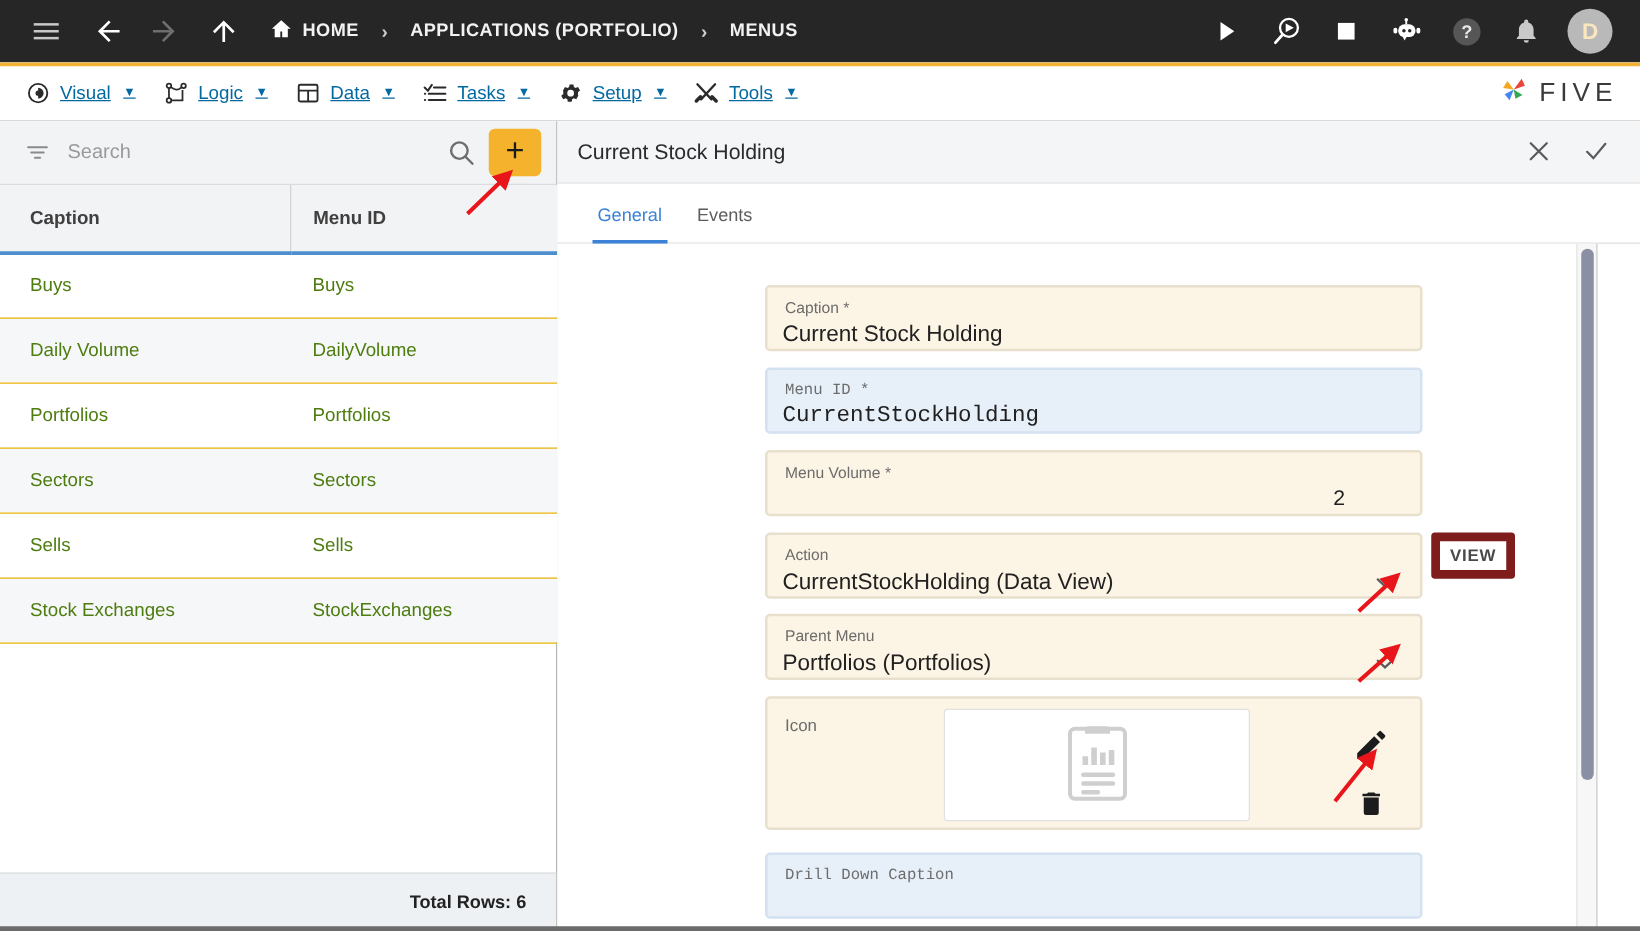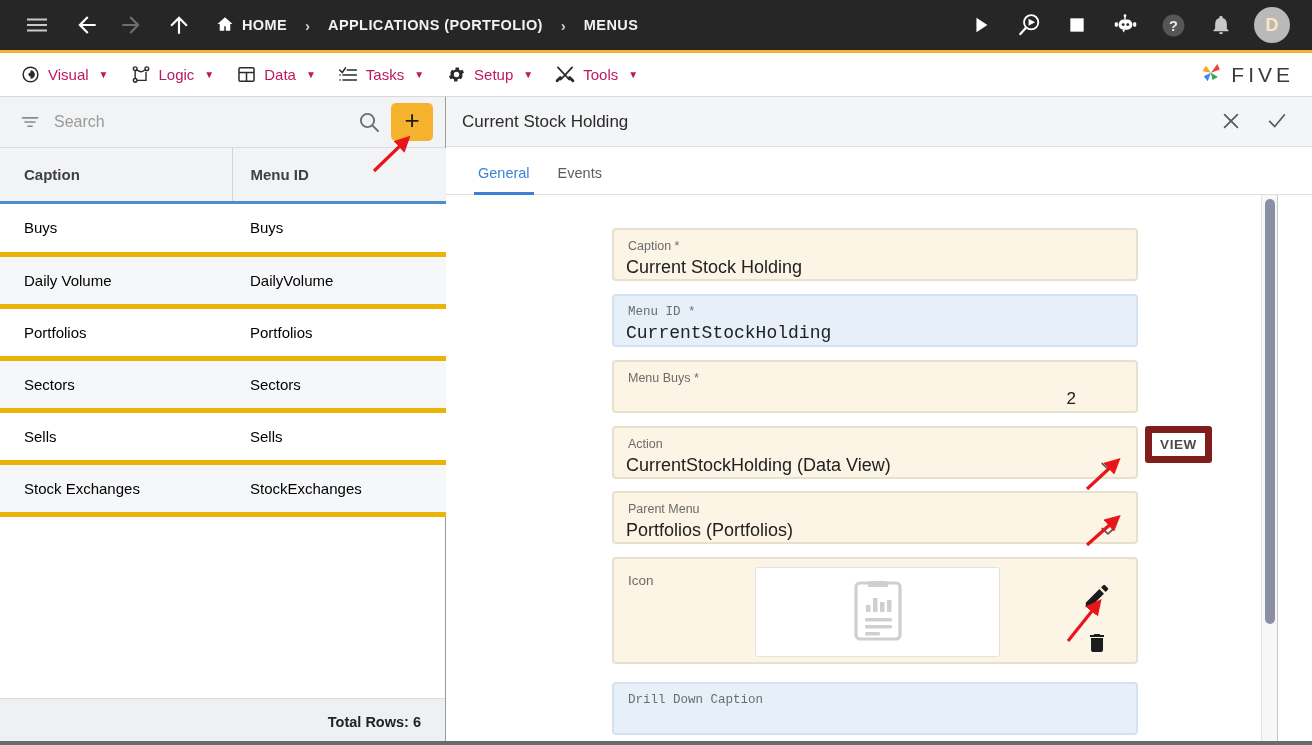--- a/index.html
+++ b/index.html
@@ -39,21 +39,21 @@
   }
 
   
   .menubar {
     position:absolute; left:0; top:50px; width:1312px; height:47px;
     background:#ffffff; border-top:3px solid #f2b233; border-bottom:1px solid #d8d8d8;
     display:flex; align-items:center;
   }
   .menu-item {
     display:flex; align-items:center; gap:8px;
-    margin-left:22px; font-size:15px; color:#be185d; cursor:pointer;
+    margin-left:22px; font-size:15px; color:#0369a1; cursor:pointer;text-decoration:underline;
   }
   .menu-item:first-child { margin-left:20px; }
   .menu-item .caret { font-size:10px; margin-left:2px; }
   .menu-item .mi-icon { width:20px; height:20px; display:flex; align-items:center; justify-content:center; }
   .brand {
     margin-left:auto; margin-right:18px; display:flex; align-items:center; gap:7px;
   }
   .brand-text {
     font-size:21px; letter-spacing:4px; color:#3a3a3a; font-weight:400;
   }
@@ -81,22 +81,22 @@
     font-weight:300; padding-bottom:4px;
   }
   .tbl { width:100%; border-collapse:collapse; table-layout:fixed; }
   .tbl thead th {
     background:#f2f3f5; height:54px; font-size:15px; font-weight:bold;
     color:#404040; text-align:left; padding-left:24px;
     border-bottom:3px solid #4d8fcc;
   }
   .tbl thead th.c2 { border-left:1px solid #d3d3d3; padding-left:18px; }
   .tbl tbody td {
-    height:52px; font-size:15px; color:#000000; padding-left:24px;
-    border-bottom:5px solid #eab308;
+    height:52px; font-size:15px; color:#4d7c0f; padding-left:24px;
+    border-bottom:1px solid #eab308;
     margin-left:31px;
   }
   .tbl tbody td.c2 { padding-left:18px; }
   .tbl tbody tr:nth-child(even) { background:#f6f7f9; }
   .tbl tbody tr:nth-child(odd)  { background:#ffffff; }
   .table-footer {
     position:absolute; left:0; bottom:0; width:445px; height:47px;
     background:#eef1f3; border-top:1px solid #dcdcdc;
     display:flex; align-items:center; justify-content:flex-end;
     padding-right:24px; font-size:14.5px; font-weight:bold; color:#222;
@@ -445,21 +445,21 @@
         <span class="f-label">Caption *</span>
         <span class="f-value">Current Stock Holding</span>
       </div>
 
       <div class="field blue" style="left:166px; top:99px; width:526px; height:53px;">
         <span class="f-label">Menu ID *</span>
         <span class="f-value">CurrentStockHolding</span>
       </div>
 
       <div class="field cream" style="left:166px; top:165px; width:526px; height:53px;">
-        <span class="f-label">Menu Buys *</span>
+        <span class="f-label">Menu Volume *</span>
         <span class="f-value num">2</span>
       </div>
 
       <div class="field cream" style="left:166px; top:231px; width:526px; height:53px;">
         <span class="f-label">Action</span>
         <span class="f-value">CurrentStockHolding (Data View)</span>
         <span class="chevron">
           <svg width="20" height="20" viewBox="0 0 24 24" fill="none" stroke="#5c5c5c" stroke-width="2.1" stroke-linecap="round">
               <path d="M5 9 L12 15.5 L19 9"></path>
             </svg>

